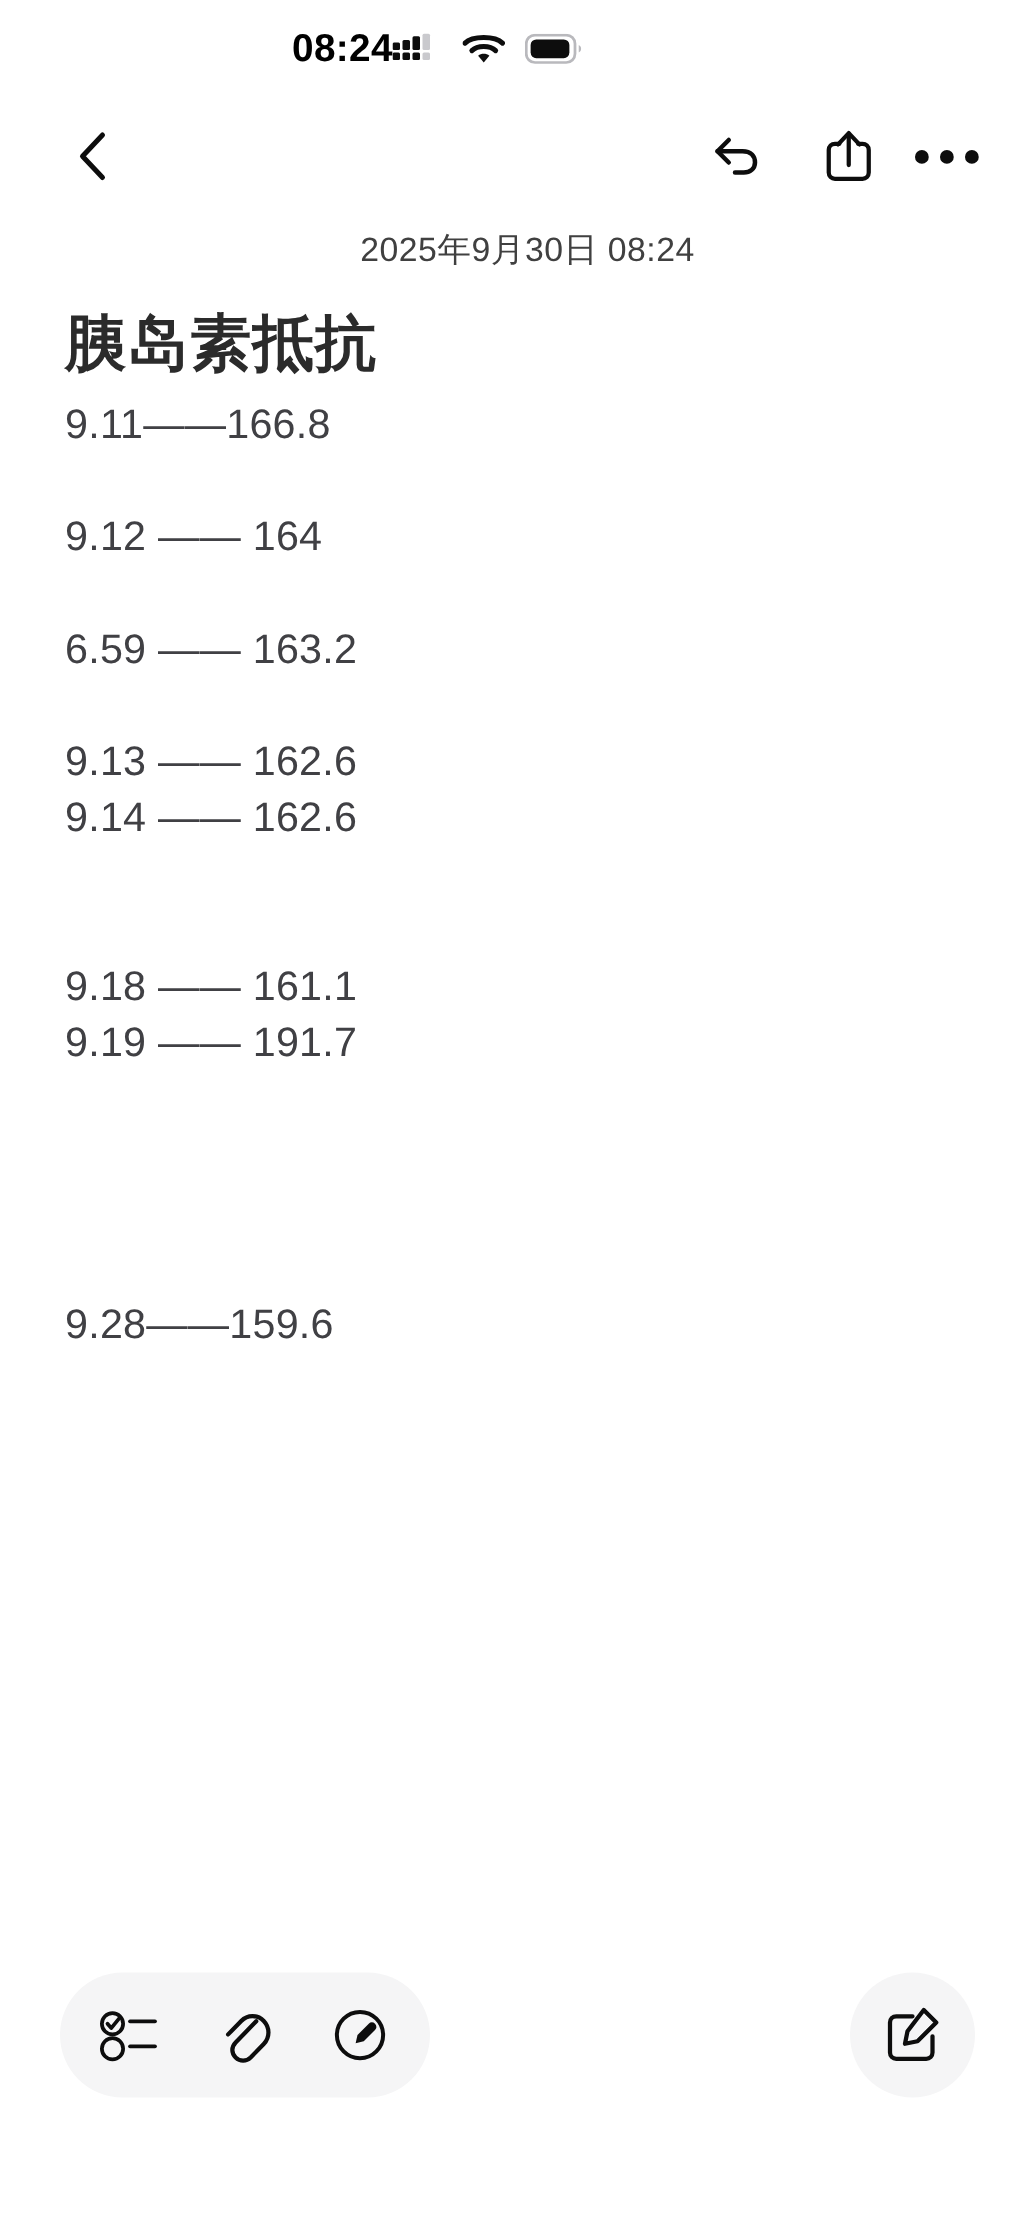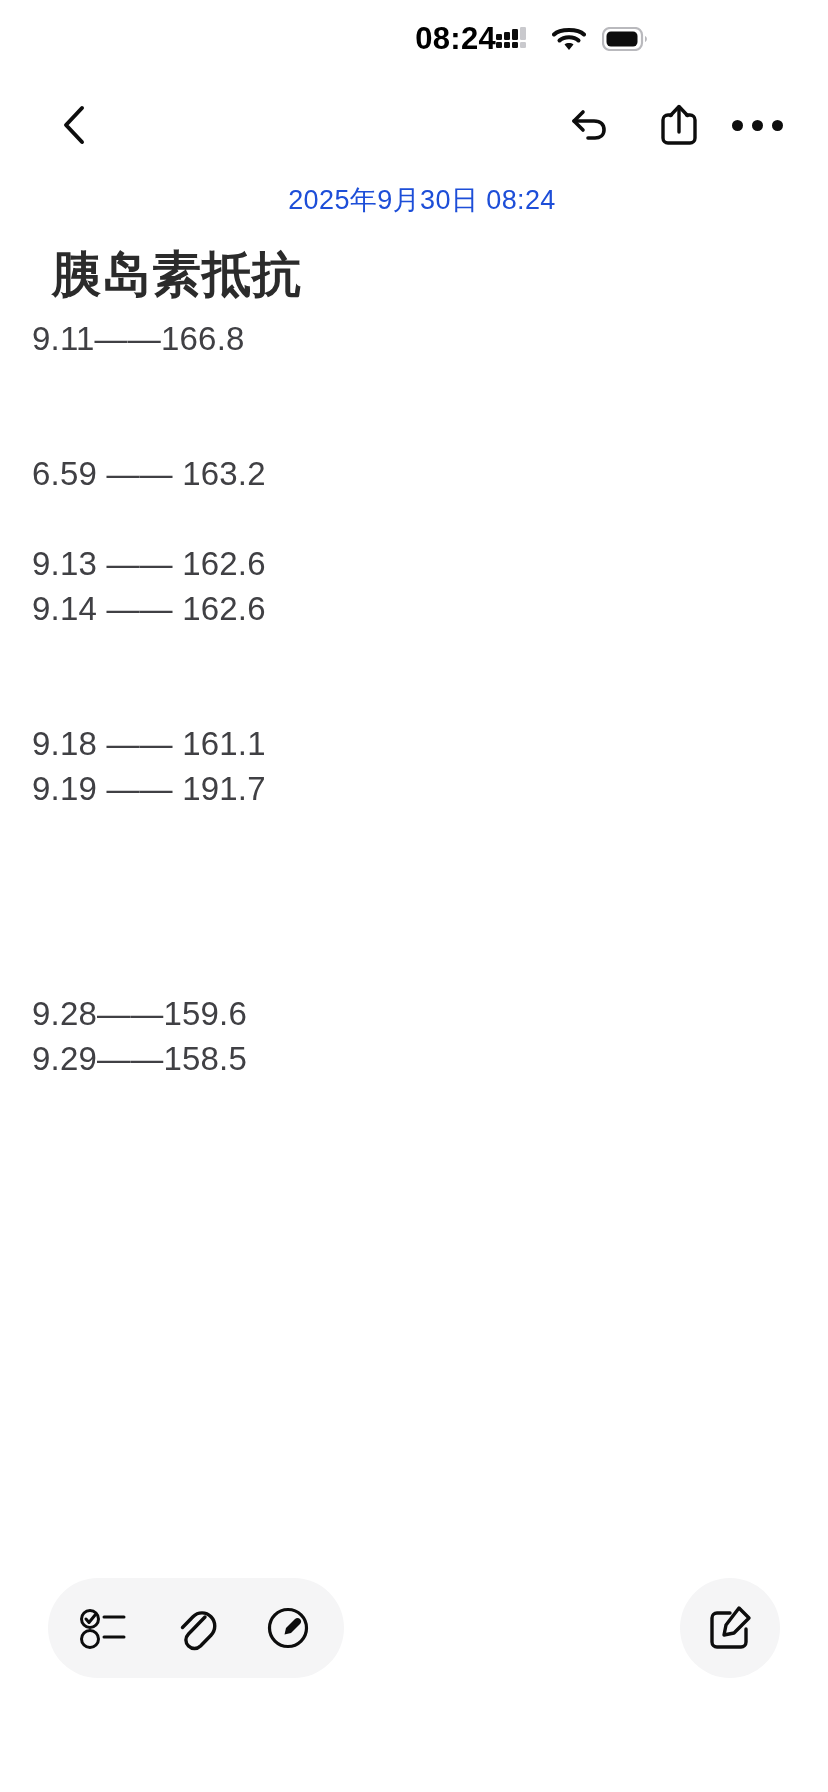--- a/index.html
+++ b/index.html
@@ -13,21 +13,21 @@
     position:relative;
     width:828px; height:1792px;
     background:#ffffff;
   }
 
   
   .statusbar {
     position:absolute; top:0; left:0;
     width:676px; height:78px;
     display:flex; align-items:center;
-    justify-content:flex-end;
+    justify-content:center;
     padding:0 28px 0 52px;
   }
   .status-time {
     font-size:31px; font-weight:700;
     color:#000; letter-spacing:0.3px;
   }
   .status-icons {
     display:flex; align-items:center; gap:16px;
   }
 
@@ -81,33 +81,33 @@
   }
 
   
   .doc {
     position:absolute; top:166px; left:0;
     width:828px;
   }
   .doc-date {
     text-align:center;
     font-size:27px;
-    color:#1d4ed8;
+    color:#404040;
     letter-spacing:0.4px;
     padding:16px 0 6px 16px;
   }
   .doc-title {
     font-size:49px;
     font-weight:700;
     color:#2b2b2b;
     letter-spacing:1px;
     padding:18px 0 8px 52px;
   }
   .body {
-    padding:0 32px;
+    padding:0 52px;
   }
   .line {
     font-size:33px;
     color:#404044;
     line-height:45px;
     height:45px;
     white-space:pre;
     letter-spacing:0.2px;
   }
 
@@ -216,35 +216,35 @@
   <div class="doc">
 
     <div class="doc-date">2025年9月30日 08:24</div>
 
     <div class="doc-title">胰岛素抵抗</div>
 
     <div class="body">
 
     <div class="line">9.11——166.8</div>
         <div class="line">&nbsp;</div>
+        <div class="line">9.12 —— 164</div>
         <div class="line">&nbsp;</div>
         <div class="line">6.59 —— 163.2</div>
         <div class="line">&nbsp;</div>
         <div class="line">9.13 —— 162.6</div>
         <div class="line">9.14 —— 162.6</div>
         <div class="line">&nbsp;</div>
         <div class="line">&nbsp;</div>
         <div class="line">9.18 —— 161.1</div>
         <div class="line">9.19 —— 191.7</div>
         <div class="line">&nbsp;</div>
         <div class="line">&nbsp;</div>
         <div class="line">&nbsp;</div>
         <div class="line">&nbsp;</div>
         <div class="line">9.28——159.6</div>
-        <div class="line">9.29——158.5</div>
       </div>
 
   </div>
 
   <div class="bottombar">
 
     <div class="tool-pill">
 
       <div class="tool-btn">
         <svg width="50" height="44" viewBox="0 0 50 44">

